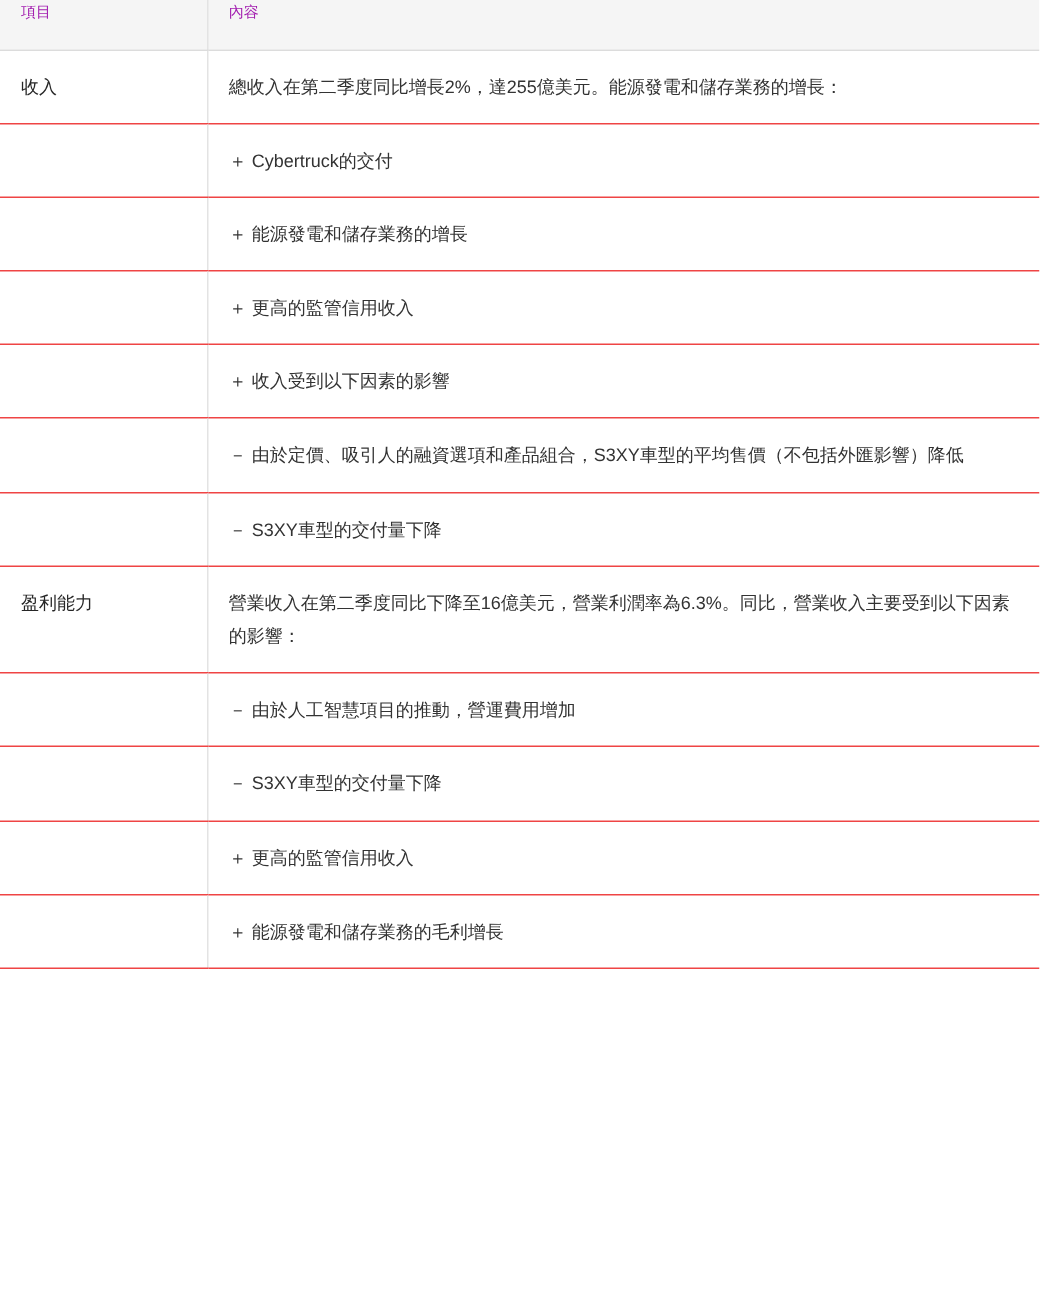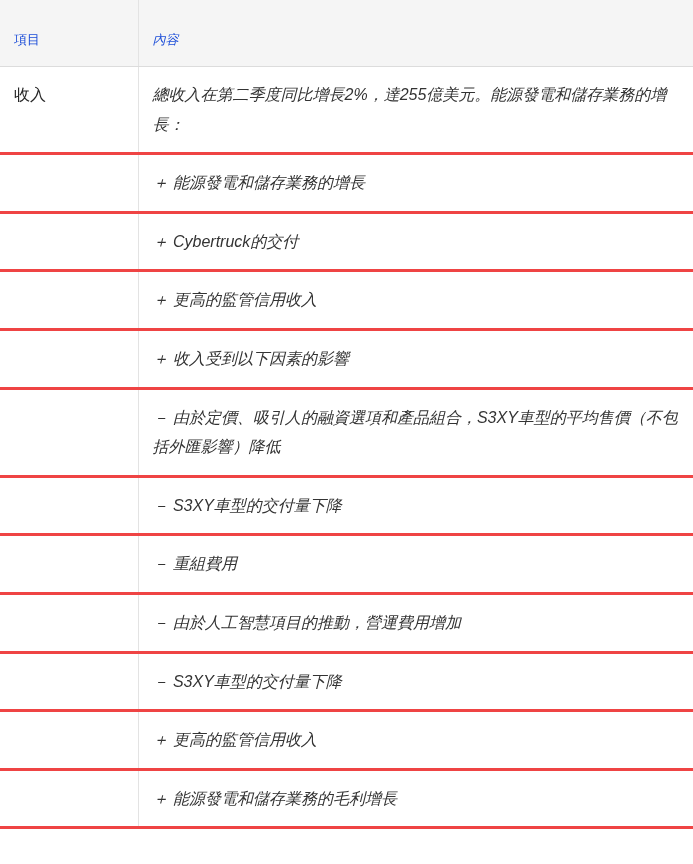--- a/index.html
+++ b/index.html
@@ -17,52 +17,51 @@
   .doc-table {
     width: 693px;
     border-collapse: collapse;
     table-layout: fixed;
   }
   .doc-table col.c-label { width: 138px; }
   .doc-table col.c-content { width: 555px; }
 
   .doc-table th,
   .doc-table td {
-    border-bottom: 3px solid #ef4444;
+    border-bottom: 1px solid #ef4444;
     vertical-align: top;
     padding: 13px 14px 13px 14px;
-    font-size: 16px;
+    font-size: 12px;
     line-height: 1.85;
     font-weight: normal;
     text-align: left;
   }
   .doc-table th {
-    font-size: 13px;
-    color: #1d4ed8;
-    padding-top: 28px;
+    font-size: 10px;
+    color: #a21caf;
+    padding-top: 0;
     padding-bottom: 14px;
   }
   .doc-table thead tr {
     background: #f5f5f5;
   }
   .doc-table thead th {
     border-bottom: 1px solid #dcdcdc;
   }
   .cell-label {
     border-right: 1px solid #e3e3e3;
     color: #262626;
     white-space: nowrap;
     padding-left: 16px;
   }
   .cell-content {
     border-right: none;
     color: #333333;
     padding-left: 18px;
     padding-right: 16px;
-    font-style: italic;
   }
   .label-top {
     padding-top: 13px;
   }
   .label-mid {
     
     padding-top: 26px;
   }
 </style>
 </head>
@@ -79,45 +78,45 @@
       <th class="cell-content">內容</th>
     </tr>
   </thead>
   <tbody>
       <tr>
         <td class="cell-label label-top">收入</td>
         <td class="cell-content">總收入在第二季度同比增長2%，達255億美元。能源發電和儲存業務的增長：</td>
       </tr>
       <tr>
         <td class="cell-label label-top"></td>
-        <td class="cell-content">＋ 能源發電和儲存業務的增長</td>
+        <td class="cell-content">＋ Cybertruck的交付</td>
       </tr>
       <tr>
         <td class="cell-label label-top"></td>
-        <td class="cell-content">＋ Cybertruck的交付</td>
+        <td class="cell-content">＋ 能源發電和儲存業務的增長</td>
       </tr>
       <tr>
         <td class="cell-label label-top"></td>
         <td class="cell-content">＋ 更高的監管信用收入</td>
       </tr>
       <tr>
         <td class="cell-label label-top"></td>
         <td class="cell-content">＋ 收入受到以下因素的影響</td>
       </tr>
       <tr>
         <td class="cell-label label-top"></td>
         <td class="cell-content">－ 由於定價、吸引人的融資選項和產品組合，S3XY車型的平均售價（不包括外匯影響）降低</td>
       </tr>
       <tr>
         <td class="cell-label label-top"></td>
         <td class="cell-content">－ S3XY車型的交付量下降</td>
       </tr>
       <tr>
-        <td class="cell-label label-top"></td>
-        <td class="cell-content">－ 重組費用</td>
+        <td class="cell-label label-mid">盈利能力</td>
+        <td class="cell-content">營業收入在第二季度同比下降至16億美元，營業利潤率為6.3%。同比，營業收入主要受到以下因素的影響：</td>
       </tr>
       <tr>
         <td class="cell-label label-top"></td>
         <td class="cell-content">－ 由於人工智慧項目的推動，營運費用增加</td>
       </tr>
       <tr>
         <td class="cell-label label-top"></td>
         <td class="cell-content">－ S3XY車型的交付量下降</td>
       </tr>
       <tr>

